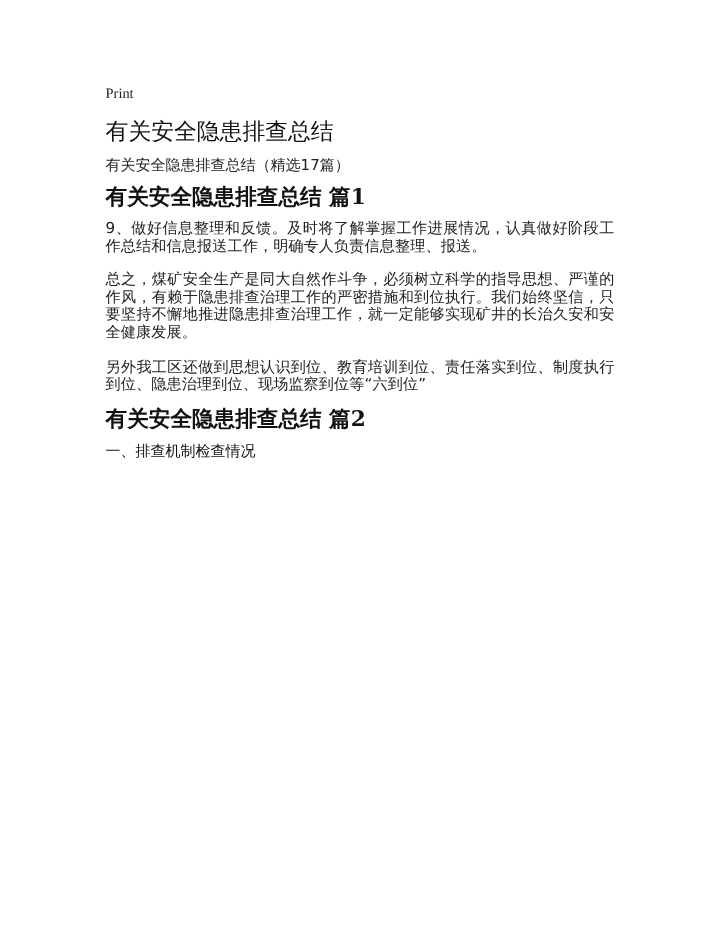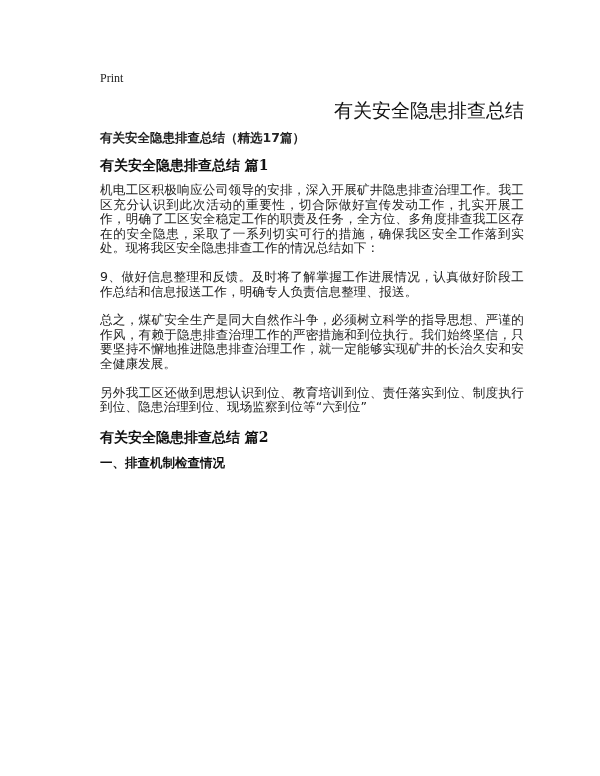--- a/index.html
+++ b/index.html
@@ -10,84 +10,82 @@
     body {
       width: 600px;
       height: 776px;
       overflow: hidden;
       position: relative;
       color: #1a1a1a;
       font-family: "DejaVu Sans", "Liberation Sans", sans-serif;
     }
     .page {
       position: absolute;
-      left: 100px;
+      left: 88px;
       top: 70px;
       width: 424px;
     }
     .print-label {
       font-family: "Liberation Serif", "DejaVu Serif", serif;
       font-size: 12px;
       color: #222;
       line-height: 16px;
       margin: 0 0 12px 0;
     }
     .doc-title {
-      text-align: right;
+      text-align: left;
       font-size: 19px;
       font-weight: normal;
       line-height: 24px;
       margin: 0 0 8px 0;
       color: #111;
     }
     .doc-subtitle {
       font-size: 12.5px;
       line-height: 16px;
       margin: 0 0 11px 0;
       color: #222;
-      font-weight: bold;
     }
     .section-heading {
       font-family: "DejaVu Serif", "Liberation Serif", serif;
       font-weight: bold;
-      font-size: 14px;
+      font-size: 18px;
       line-height: 16px;
       margin: 0 0 10px 0;
       color: #111;
     }
     .para {
       font-size: 12.6px;
       line-height: 14.6px;
       margin: 0 0 14px 0;
       color: #222;
       text-align: justify;
       letter-spacing: 0.1px;
     }
     .sub-heading {
       font-family: "DejaVu Serif", "Liberation Serif", serif;
-      font-weight: bold;
+      font-weight: normal;
       font-size: 12.5px;
       line-height: 16px;
       margin: 0;
       color: #111;
     }
   </style>
 </head>
 <body>
 
 <div class="page">
   <div class="print-label">Print</div>
 
   <h1 class="doc-title">有关安全隐患排查总结</h1>
 
   <p class="doc-subtitle">有关安全隐患排查总结（精选17篇）</p>
 
   <section>
     <h2 class="section-heading">有关安全隐患排查总结 篇1</h2>
-    <p class="para">机电工区积极响应公司领导的安排，深入开展矿井隐患排查治理工作。我工区充分认识到此次活动的重要性，切合际做好宣传发动工作，扎实开展工作，明确了工区安全稳定工作的职责及任务，全方位、多角度排查我工区存在的安全隐患，采取了一系列切实可行的措施，确保我区安全工作落到实处。现将我区安全隐患排查工作的情况总结如下：</p>
     <p class="para">9、做好信息整理和反馈。及时将了解掌握工作进展情况，认真做好阶段工作总结和信息报送工作，明确专人负责信息整理、报送。</p>
     <p class="para">总之，煤矿安全生产是同大自然作斗争，必须树立科学的指导思想、严谨的作风，有赖于隐患排查治理工作的严密措施和到位执行。我们始终坚信，只要坚持不懈地推进隐患排查治理工作，就一定能够实现矿井的长治久安和安全健康发展。</p>
     <p class="para">另外我工区还做到思想认识到位、教育培训到位、责任落实到位、制度执行到位、隐患治理到位、现场监察到位等“六到位”</p>
   </section>
 
   <section>
     <h2 class="section-heading">有关安全隐患排查总结 篇2</h2>
     <h3 class="sub-heading">一、排查机制检查情况</h3>
   </section>
 </div>

